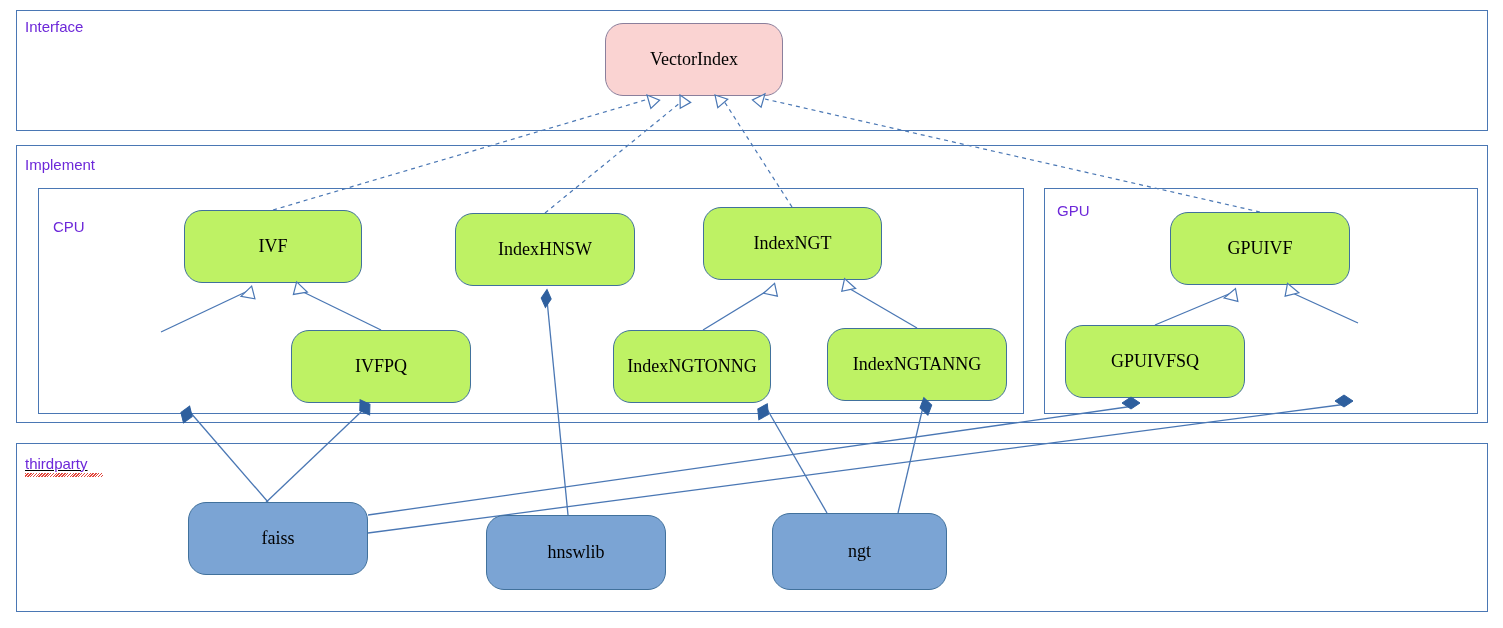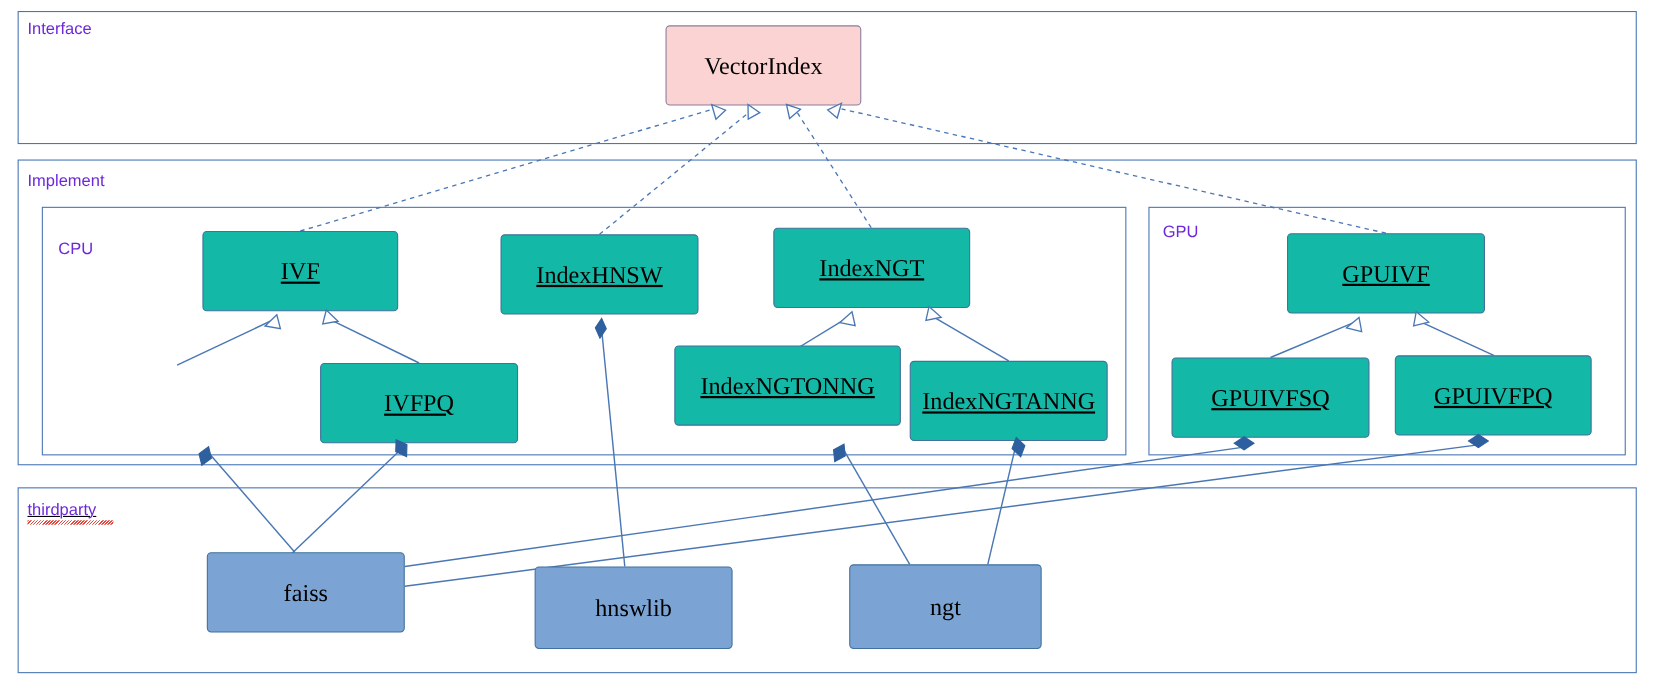--- a/index.html
+++ b/index.html
@@ -38,39 +38,38 @@
     height: 4px;
     background-image:
       repeating-linear-gradient(135deg,
         #e03b30 0px, #e03b30 1px,
         transparent 1px, transparent 2px);
     opacity: 0.95;
   }
   .node {
     position: absolute;
     box-sizing: border-box;
-    border-radius: 4px;
+    border-radius: 18px;
     border: 1px solid #41719c;
     display: flex;
     align-items: center;
     justify-content: center;
     font-family: "Liberation Serif", serif;
-    font-size: 22px;
+    font-size: 18px;
     color: #000000;
     text-align: center;
     z-index: 5;
   }
   .node.interface {
     background: #fad3d2;
     border-color: #8a7f9c;
   }
   .node.impl {
-    background: #14b8a6;
+    background: #bef264;
     border-color: #41719c;
-    text-decoration: underline;
   }
   .node.thirdparty {
     background: #7ba4d4;
     border-color: #41719c;
   }
   svg.edges {
     position: absolute;
     left: 0;
     top: 0;
     width: 1503px;
@@ -179,35 +178,32 @@
 
   <div class="node impl" style="left:1170px; top:212px; width:180px; height:73px;">
     <span>GPUIVF</span>
   </div>
 
 
   <div class="node impl" style="left:291px; top:330px; width:180px; height:73px;">
     <span>IVFPQ</span>
   </div>
 
-  <div class="node impl" style="left:613px; top:314px; width:206px; height:73px;align-items:center;">
+  <div class="node impl" style="left:613px; top:330px; width:158px; height:73px;align-items:center;">
     <span>IndexNGTONNG</span>
   </div>
 
   <div class="node impl" style="left:827px; top:328px; width:180px; height:73px;">
     <span>IndexNGTANNG</span>
   </div>
 
   <div class="node impl" style="left:1065px; top:325px; width:180px; height:73px;">
     <span>GPUIVFSQ</span>
   </div>
 
-  <div class="node impl" style="left:1268px; top:323px; width:179px; height:73px;">
-    <span>GPUIVFPQ</span>
-  </div>
 
   <div class="node thirdparty" style="left:188px; top:502px; width:180px; height:73px;">
     <span>faiss</span>
   </div>
 
   <div class="node thirdparty" style="left:486px; top:515px; width:180px; height:75px;">
     <span>hnswlib</span>
   </div>
 
   <div class="node thirdparty" style="left:772px; top:513px; width:175px; height:77px;">

